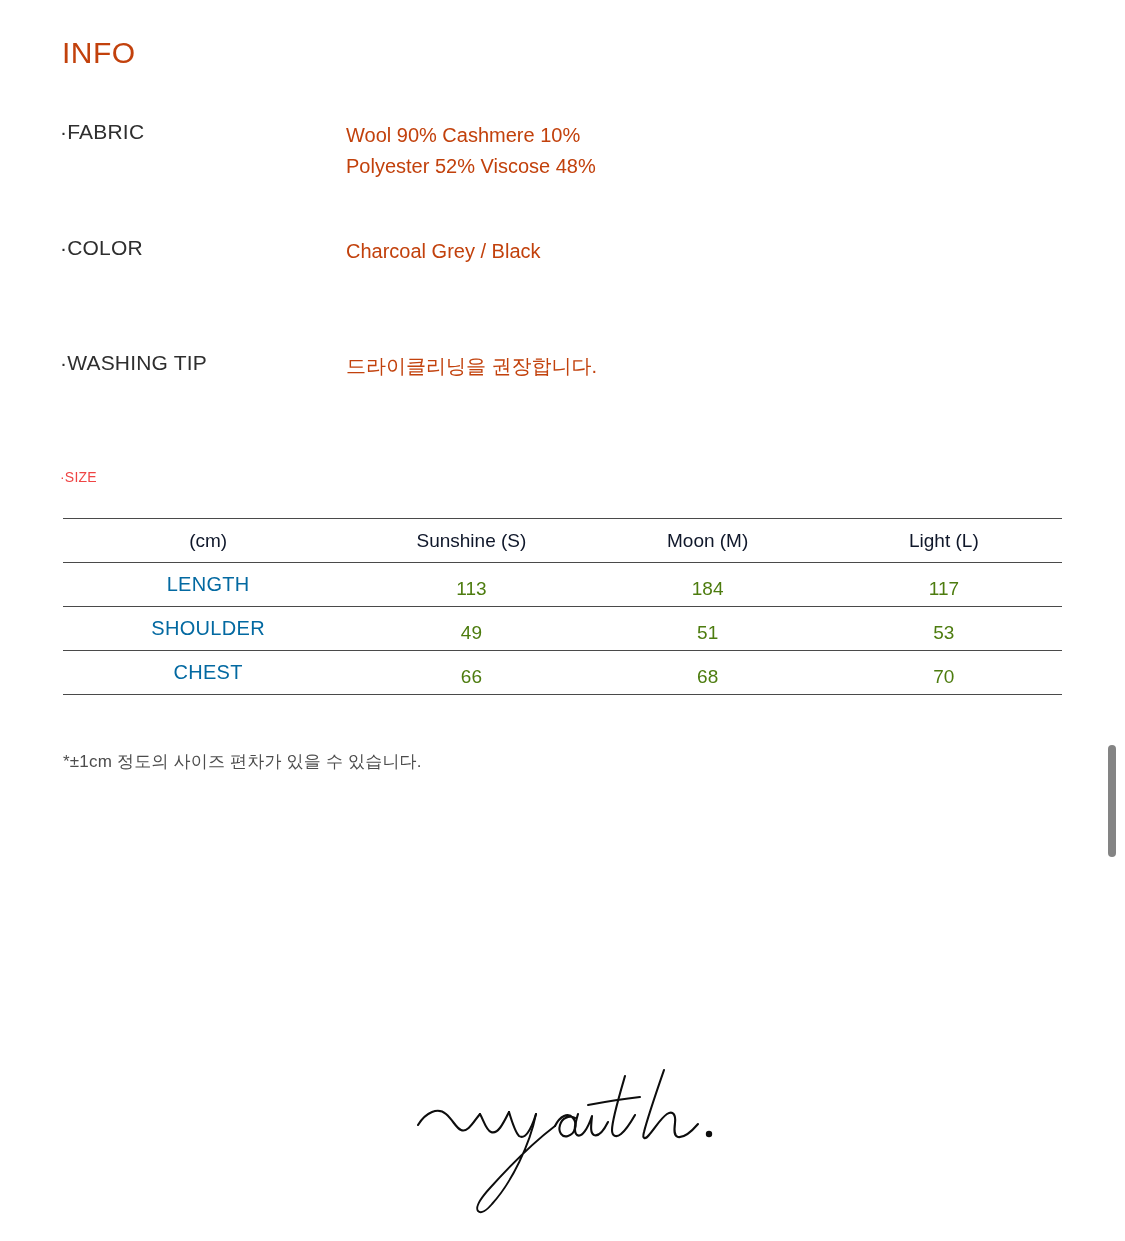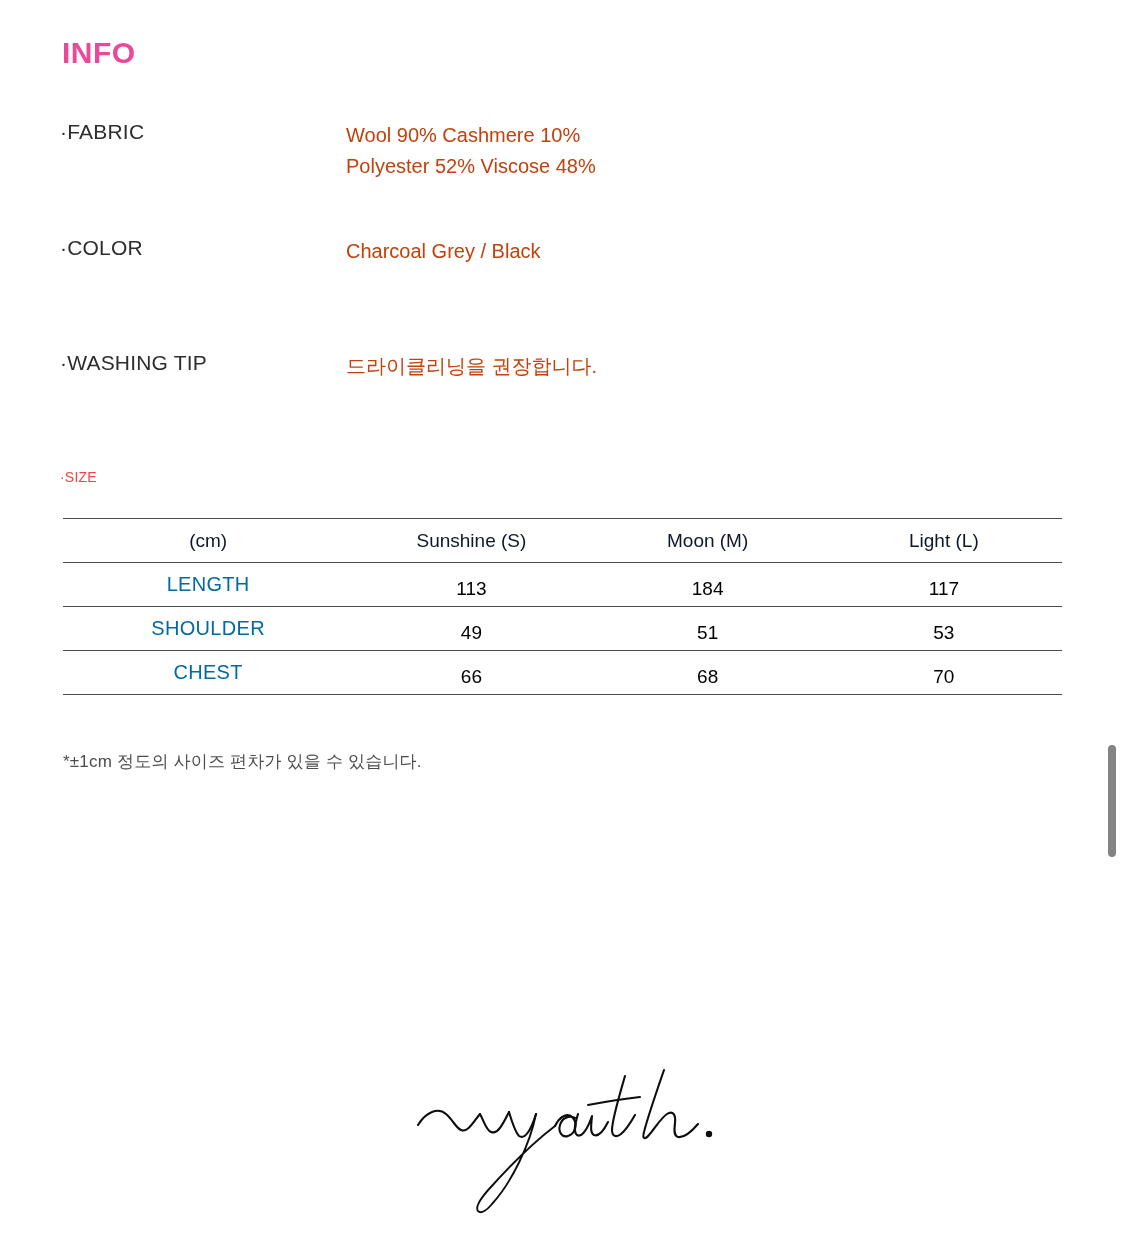--- a/index.html
+++ b/index.html
@@ -19,22 +19,22 @@
     background: #ffffff;
   }
 
   
   .info-heading {
     position: absolute;
     left: 62px;
     top: 36px;
     font-size: 30px;
     letter-spacing: 0.5px;
-    color: #ec4899;
-    font-weight: 700;
+    color: #c2410c;
+    font-weight: 400;
   }
 
   
   .spec-row {
     position: absolute;
     left: 0;
     width: 1125px;
   }
   .spec-row.r-fabric  { top: 120px; }
   .spec-row.r-color   { top: 236px; }
@@ -103,21 +103,21 @@
     height: 44px;
     vertical-align: middle;
   }
   .cell-name {
     font-size: 20px;
     color: #0369a1;
     letter-spacing: 0.3px;
   }
   .cell-val {
     font-size: 19px;
-    color: #000000;
+    color: #4d7c0f;
     position: relative;
     top: 4px;
   }
 
   .size-note {
     position: absolute;
     left: 63px;
     top: 750px;
     font-size: 17px;
     color: #4c4c4c;

